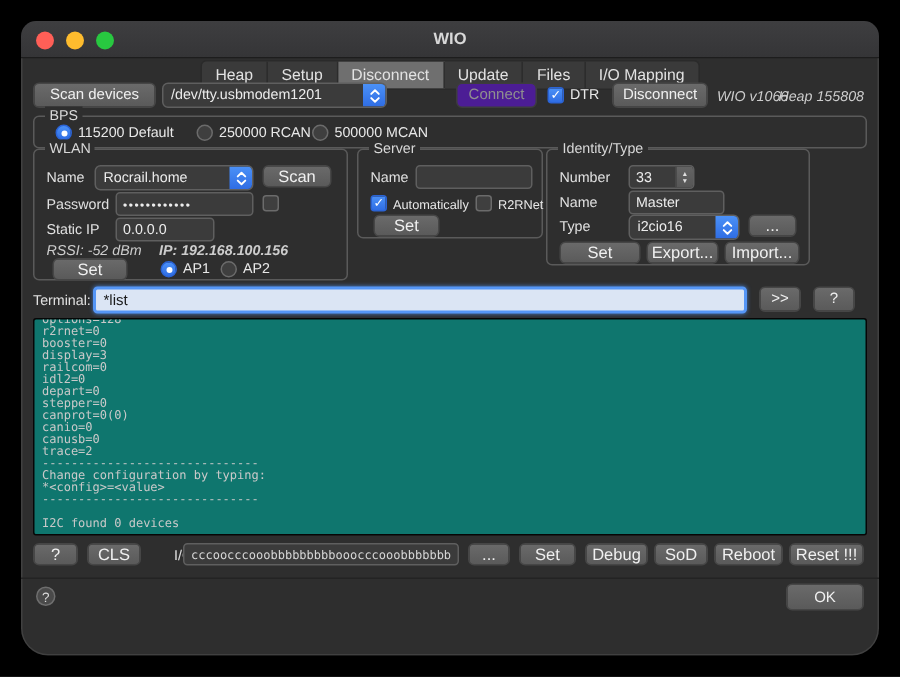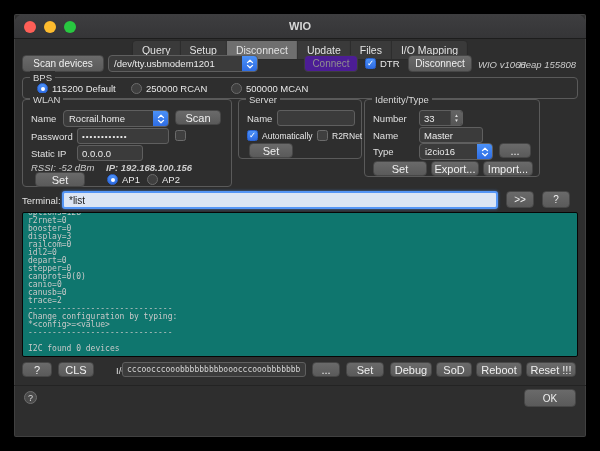--- a/index.html
+++ b/index.html
@@ -1,20 +1,20 @@
 <!DOCTYPE html>
 <html><head>
 <meta charset="utf-8">
 <style>
   *{box-sizing:border-box;margin:0;padding:0}
   html,body{width:600px;height:451px}
   body{background:#000;font-family:"Liberation Sans","DejaVu Sans",sans-serif;position:relative;overflow:hidden}
 
   .window{position:absolute;left:14px;top:14px;width:572px;height:423px;background:#2e2e2e;
-    border-radius:2px;box-shadow:inset 0 0 0 1px rgba(255,255,255,.09),0 14px 34px rgba(0,0,0,.75)}
+    border-radius:18px;box-shadow:inset 0 0 0 1px rgba(255,255,255,.09),0 14px 34px rgba(0,0,0,.75)}
 
   .titlebar{position:relative;height:25px;background:linear-gradient(#3e3e40,#353537);
     border-bottom:1px solid #1d1d1d;border-radius:10px 10px 0 0;display:flex;align-items:center;justify-content:center}
   .title{font-size:11px;font-weight:700;color:#d8d8d8}
   .lights{position:absolute;left:10px;top:7px;display:flex;gap:8px}
   .light{width:12px;height:12px;border-radius:50%;display:block}
   .light.red{background:#ff5f57}.light.yellow{background:#febc2e}.light.green{background:#28c840}
 
   .tabbar{position:absolute;top:26px;left:50%;transform:translateX(-50%);display:flex;
     background:#3a3a3a;border:1px solid #2a2a2a;border-radius:4px;overflow:hidden}
@@ -80,21 +80,21 @@
   <div class="titlebar">
     <div class="lights">
       <span class="light red"></span>
       <span class="light yellow"></span>
       <span class="light green"></span>
     </div>
     <span class="title">WIO</span>
   </div>
 
   <div class="tabbar">
-    <span class="tab">Query</span>
+    <span class="tab">Heap</span>
     <span class="tab">Setup</span>
     <span class="tab active">Disconnect</span>
     <span class="tab">Update</span>
     <span class="tab">Files</span>
     <span class="tab">I/O Mapping</span>
   </div>
 
   <div class="row" style="top:41px;height:18px">
     <div class="btn" style="left:8px;top:0;width:82px">Scan devices</div>
     <div class="combo" style="left:94px;top:0;width:150px">
@@ -119,21 +119,21 @@
   <div class="group" style="left:8px;top:63px;width:556px;height:22px">
     <span class="gtitle">BPS</span>
     <div class="radio" style="left:14px;top:5px">
       <span class="rdot on"></span>
       <span>115200 Default</span>
     </div>
     <div class="radio" style="left:108px;top:5px">
       <span class="rdot"></span>
       <span>250000 RCAN</span>
     </div>
-    <div class="radio" style="left:208px;top:5px">
+    <div class="radio" style="left:185px;top:5px">
       <span class="rdot"></span>
       <span>500000 MCAN</span>
     </div>
   </div>
 
   <div class="group" style="left:8px;top:85px;width:210px;height:88px">
     <span class="gtitle">WLAN</span>
     <span class="lbl" style="left:8px;top:13px">Name</span>
     <div class="combo" style="left:40px;top:10px;width:106px">
       <span class="cval">Rocrail.home</span>

